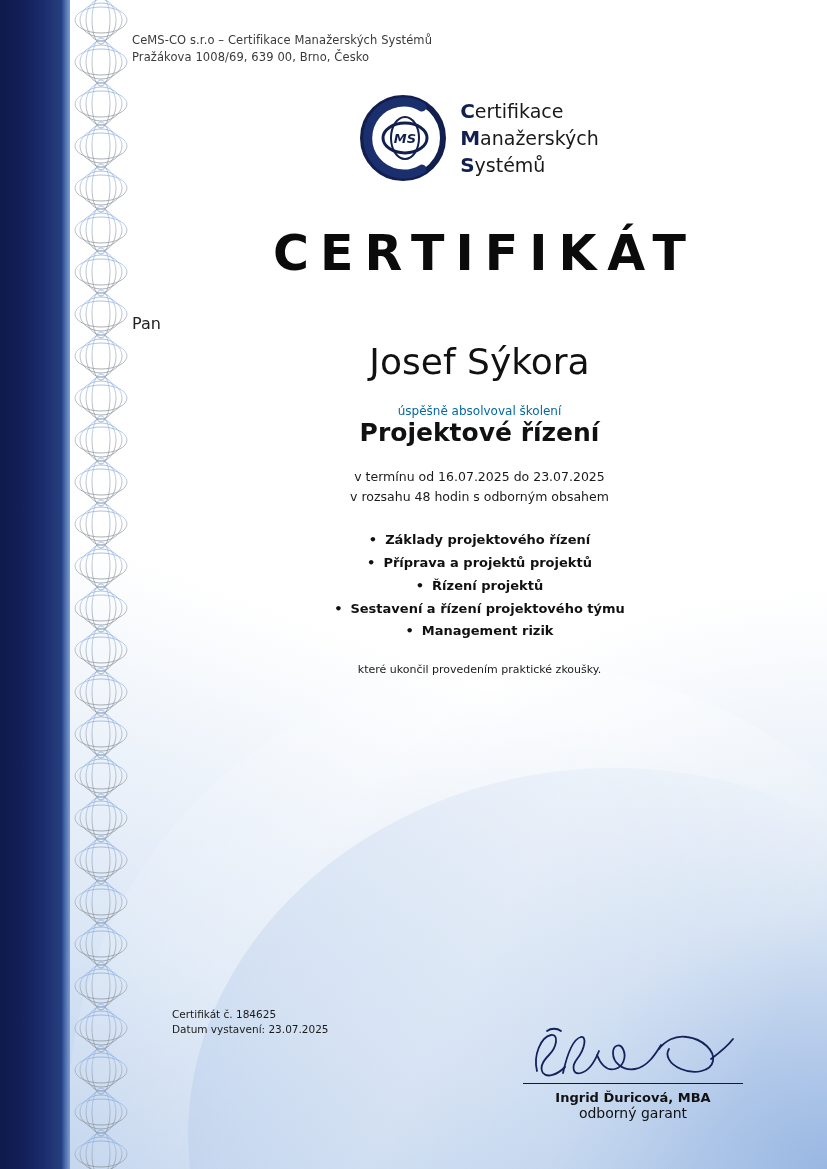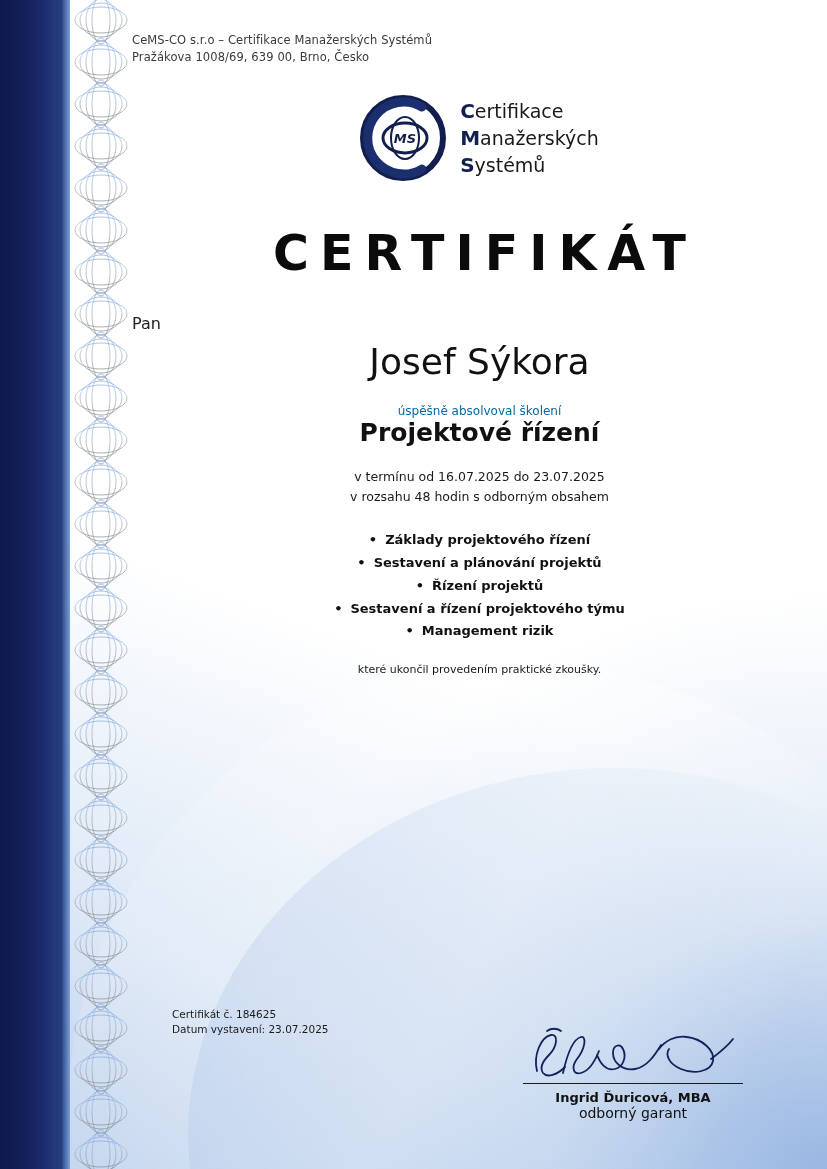--- a/index.html
+++ b/index.html
@@ -408,21 +408,21 @@
 
     <div class="course-title">Projektové řízení</div>
 
     <div class="term-lines">
       <div>v termínu od 16.07.2025 do 23.07.2025</div>
       <div>v rozsahu 48 hodin s odborným obsahem</div>
     </div>
 
     <ul class="topics">
       <li>Základy projektového řízení</li>
-      <li>Sestavení a plánování projektů</li>
+      <li>Příprava a projektů projektů</li>
       <li>Řízení projektů</li>
       <li>Sestavení a řízení projektového týmu</li>
       <li>Management rizik</li>
     </ul>
 
     <div class="closing">které ukončil provedením praktické zkoušky.</div>
 
     <div class="cert-meta">
       <div>Certifikát č. 184625</div>
       <div>Datum vystavení: 23.07.2025</div>

